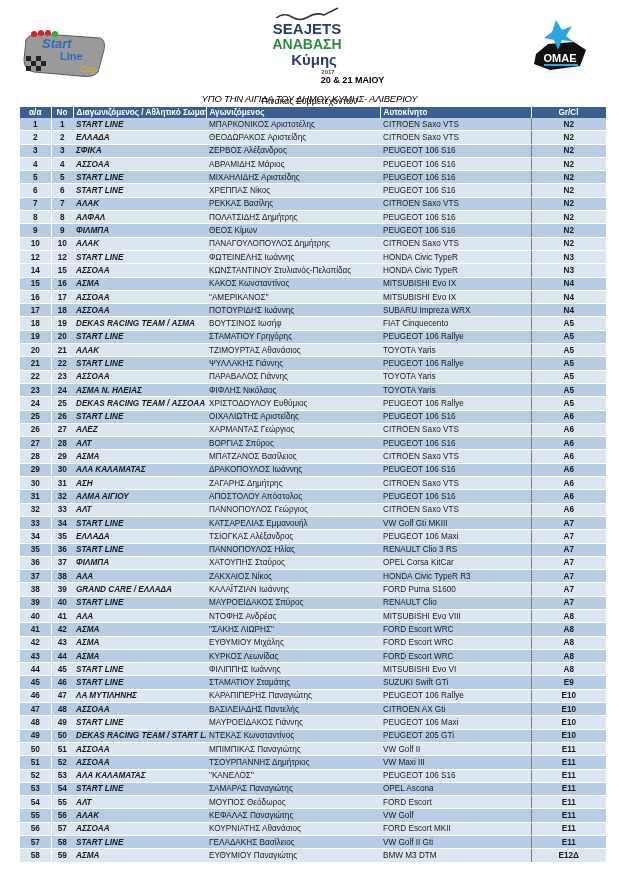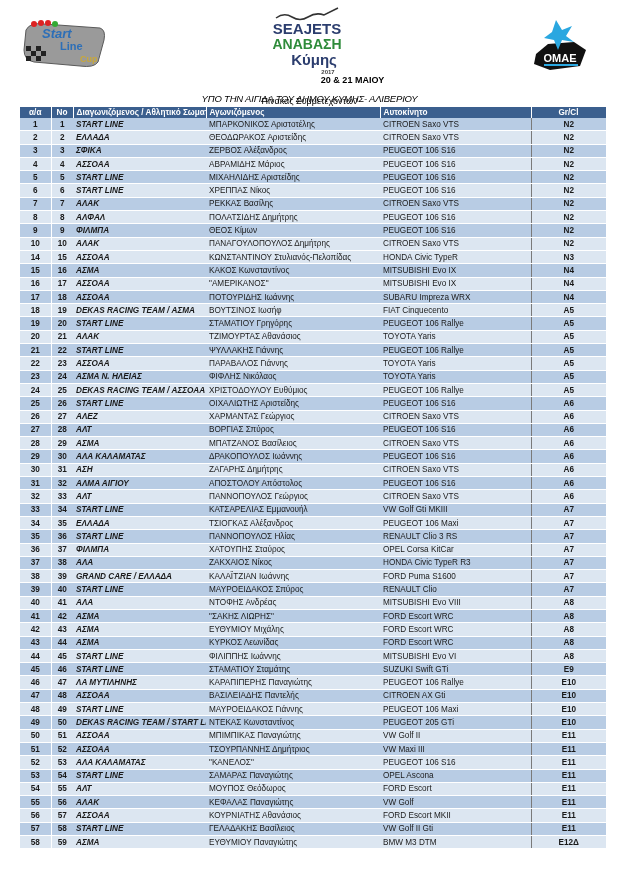--- a/index.html
+++ b/index.html
@@ -1,18 +1,18 @@
 <!DOCTYPE html>
 <html><head>
 <meta charset="utf-8">
 <style>
   html, body { margin:0; padding:0; background:#ffffff; }
   body { width:619px; height:892px; position:relative; overflow:hidden; font-family:"Liberation Sans", sans-serif; }
   .logo { position:absolute; }
-  #logo-startline { left:20px; top:16px; width:88px; height:56px; }
+  #logo-startline { left:20px; top:26px; width:88px; height:56px; }
   #logo-seajets { left:262px; top:4px; width:90px; height:72px; }
   #logo-omae { left:530px; top:14px; width:60px; height:62px; }
   .hdr-line { position:absolute; left:0; width:619px; text-align:center; color:#000; }
   #event-dates { top:75px; font-size:9px; font-weight:bold;padding-left:43px; }
   #event-patron { top:85px; font-size:9.5px; font-style:italic; letter-spacing:-0.2px;margin-top:8px; }
   #list-title { top:96px; font-size:9px; }
   table.entries { position:absolute; left:20px; top:107px; width:586px; border-collapse:collapse; table-layout:fixed; font-size:8.2px; }
   table.entries th { background:#3b5f8e; color:#ffffff; font-weight:bold; height:11px; padding:0 3px; text-align:left; border-right:1px solid #ffffff; white-space:nowrap; overflow:hidden; }
   table.entries th.c, table.entries td.c { text-align:center; }
   table.entries td { height:12.3px; padding:0 3px; white-space:nowrap; overflow:hidden; color:#1a1a1a; border-bottom:1px solid #ffffff; }
@@ -165,20 +165,28 @@
       </tr>
       <tr class="even">
         <td class="aa c">10</td>
         <td class="no c">10</td>
         <td class="club">ΑΛΑΚ</td>
         <td class="driver">ΠΑΝΑΓΟΥΛΟΠΟΥΛΟΣ Δημήτρης</td>
         <td class="car">CITROEN Saxo VTS</td>
         <td class="gr c">N2</td>
       </tr>
       <tr class="even">
+        <td class="aa c">12</td>
+        <td class="no c">12</td>
+        <td class="club">START LINE</td>
+        <td class="driver">ΦΩΤΕΙΝΕΛΗΣ Ιωάννης</td>
+        <td class="car">HONDA Civic TypeR</td>
+        <td class="gr c">N3</td>
+      </tr>
+      <tr class="even">
         <td class="aa c">14</td>
         <td class="no c">15</td>
         <td class="club">ΑΣΣΟΑΑ</td>
         <td class="driver">ΚΩΝΣΤΑΝΤΙΝΟΥ Στυλιανός-Πελοπίδας</td>
         <td class="car">HONDA Civic TypeR</td>
         <td class="gr c">N3</td>
       </tr>
       <tr class="odd">
         <td class="aa c">15</td>
         <td class="no c">16</td>

